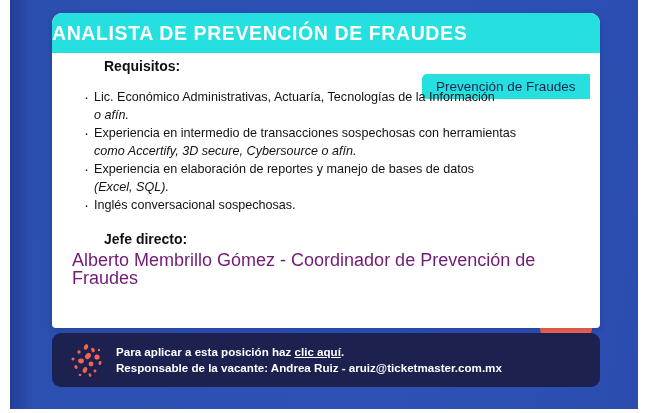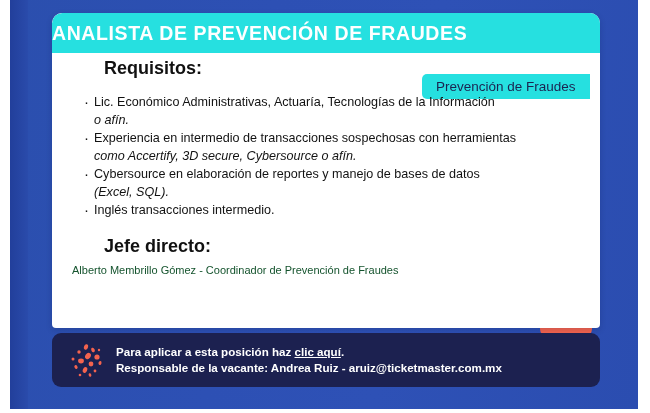--- a/index.html
+++ b/index.html
@@ -119,21 +119,21 @@
   }
 
   
   .body-wrap {
     position: absolute;
     left: 16px;
     top: 45px;
     width: 480px;
   }
   .section-heading {
-    font-size: 18px;
+    font-size: 14px;
     font-weight: bold;
     color: #111111;
     margin: 0 0 4px 4px;
     font-family: "Liberation Sans", sans-serif;
     padding-left: 32px;
   }
   ul.req-list {
     list-style: none;
     margin: 15px;
     padding: 0;
@@ -157,23 +157,23 @@
   }
   .req-cont {
     display: block;
     font-style: italic;
   }
   .boss-block {
     margin-top: 11px;
     margin-left: 4px;
   }
   .boss-name {
-    font-size: 11px;
+    font-size: 18px;
     line-height: 18px;
-    color: #14532d;
+    color: #701a75;
     font-family: "Liberation Sans", sans-serif;
   }
 
   
   .footer {
     position: absolute;
     left: 52px;
     top: 333px;
     width: 548px;
     height: 54px;
@@ -239,25 +239,25 @@
       <ul class="req-list">
         <li>
           <span>Lic. Económico Administrativas, Actuaría, Tecnologías de la Información</span>
           <span class="req-cont">o afín.</span>
         </li>
         <li>
           <span>Experiencia en intermedio de transacciones sospechosas con herramientas</span>
           <span class="req-cont">como Accertify, 3D secure, Cybersource o afín.</span>
         </li>
         <li>
-          <span>Cybersource en elaboración de reportes y manejo de bases de datos</span>
+          <span>Experiencia en elaboración de reportes y manejo de bases de datos</span>
           <span class="req-cont">(Excel, SQL).</span>
         </li>
         <li>
-          <span>Inglés transacciones intermedio.</span>
+          <span>Inglés conversacional sospechosas.</span>
         </li>
       </ul>
 
       <div class="boss-block">
         <div class="section-heading" style="margin-left:0;margin-top:16px;">Jefe directo:</div>
         <div class="boss-name">Alberto Membrillo Gómez - Coordinador de Prevención de Fraudes</div>
       </div>
     </div>
   </div>
 

